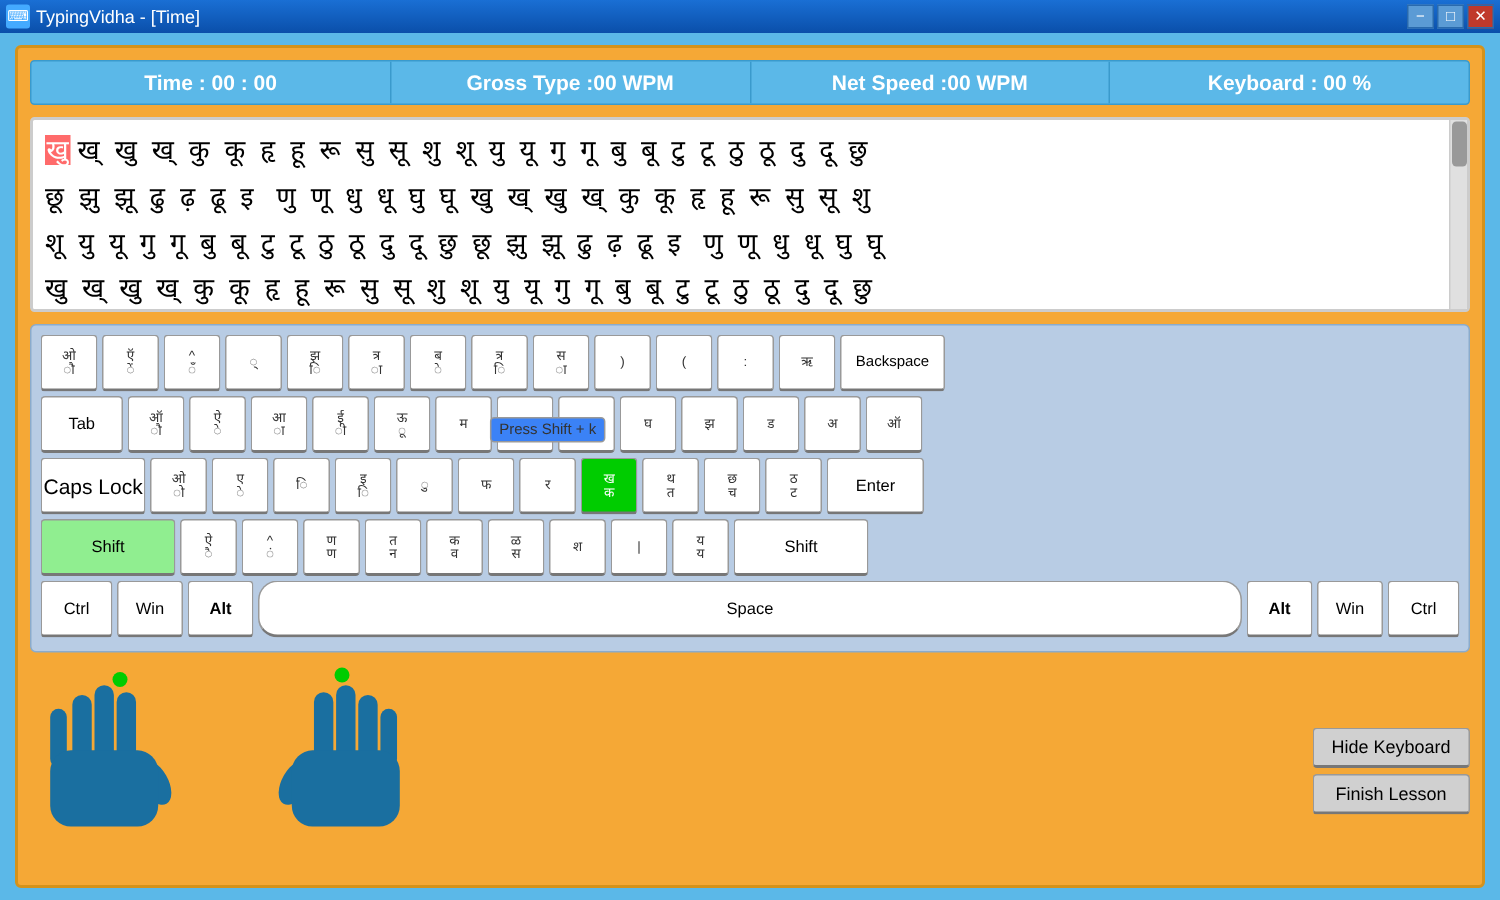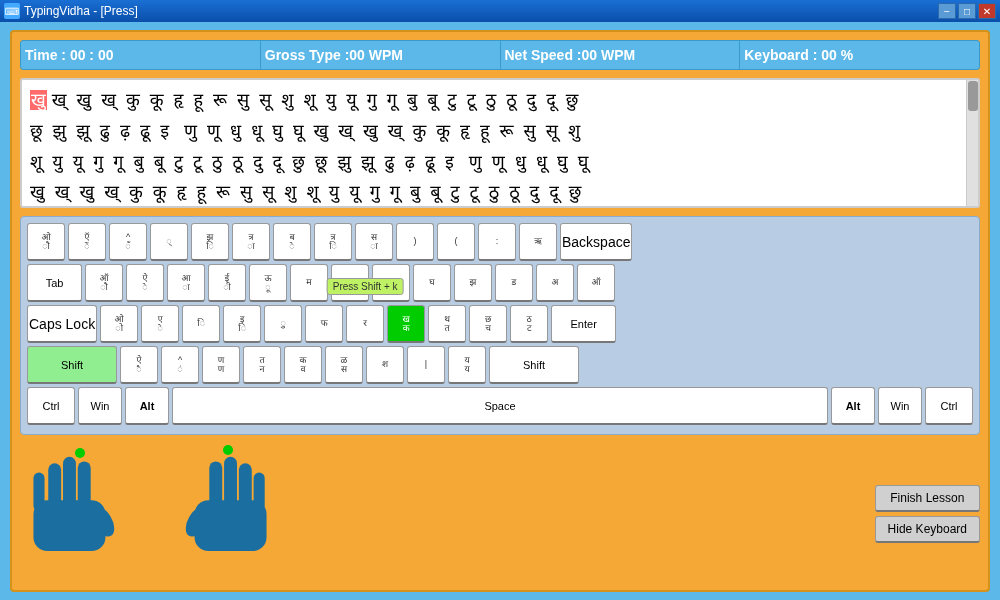--- a/index.html
+++ b/index.html
@@ -56,20 +56,21 @@
     #stats-bar {
       display: flex;
       background: #5bb8e8;
       border: 1px solid #3a9acc;
       border-radius: 3px;
       margin-bottom: 8px;
       overflow: hidden;
     }
     .stat-item {
       flex: 1;
+      text-align: center;
       padding: 6px 4px;
       color: white;
       font-size: 14px;
       font-weight: bold;
       border-right: 1px solid #3a9acc;
     }
     .stat-item:last-child { border-right: none; }
     #text-area {
       background: white;
       border: 2px solid #ccc;
@@ -130,21 +131,21 @@
     .key-space { flex: 1; }
     .key-ctrl { min-width: 48px; }
     .key-win { min-width: 44px; }
     .key-alt { min-width: 44px; font-weight: bold; }
     .key-green { background: #00cc00; color: white; }
     .tooltip {
       position: absolute;
       top: -28px;
       left: 50%;
       transform: translateX(-50%);
-      background: #bef264;
+      background: #3b82f6;
       border: 1px solid #999;
       border-radius: 3px;
       padding: 2px 5px;
       font-size: 10px;
       white-space: nowrap;
       z-index: 10;
       color: #333;
     }
     #hands-area {
       display: flex;
@@ -211,21 +212,21 @@
       background: #999;
       border-radius: 3px;
       margin: 1px;
     }
   </style>
 </head>
 <body>
 
 <div id="titlebar">
   <div id="titlebar-icon">⌨</div>
-  <span>TypingVidha - [Press]</span>
+  <span>TypingVidha - [Time]</span>
   <div id="titlebar-controls">
     <div class="titlebar-btn">−</div>
     <div class="titlebar-btn">□</div>
     <div class="titlebar-btn" style="background:#c0392b;">✕</div>
   </div>
 </div>
 
 <div id="main-content">
   <div id="app-window">
 
@@ -304,21 +305,21 @@
             <span class="key-bottom">(</span>
           </div>
         <div class="key">
             <span class="key-top">:</span>
             <span class="key-bottom"></span>
           </div>
         <div class="key">
             <span class="key-top">ऋ</span>
             <span class="key-bottom"></span>
           </div>
-        <div class="key key-backspace" style="min-width:70px;font-size:14px;">Backspace</div>
+        <div class="key key-backspace" style="min-width:70px;font-size:10px;">Backspace</div>
       </div>
 
       <div class="key-row">
         <div class="key key-tab" style="font-size:11px;">Tab</div>
         <div class="key">
             <span class="key-top">ऑ</span>
             <span class="key-bottom">ौ</span>
           </div>
         <div class="key">
             <span class="key-top">ऐ</span>
@@ -458,21 +459,21 @@
             <span class="key-top">य</span>
             <span class="key-bottom">य</span>
           </div>
         <div class="key" style="min-width:90px;font-size:11px;">Shift</div>
       </div>
 
       <div class="key-row">
         <div class="key key-ctrl" style="font-size:11px;">Ctrl</div>
         <div class="key key-win" style="font-size:11px;">Win</div>
         <div class="key key-alt" style="font-size:11px;">Alt</div>
-        <div class="key key-space" style="font-size:11px;">Space</div>
+        <div class="key key-space" style="font-size:11px;border-radius:13px;">Space</div>
         <div class="key key-alt" style="font-size:11px;">Alt</div>
         <div class="key key-win" style="font-size:11px;">Win</div>
         <div class="key key-ctrl" style="font-size:11px;">Ctrl</div>
       </div>
     </div>
 
     <div id="hands-area">
 
       <div id="hands-center">
 
@@ -513,19 +514,19 @@
 
               <rect x="86" y="32" width="12" height="42" rx="6"></rect>
 
               <rect x="22" y="62" width="78" height="55" rx="15"></rect>
             </g>
           </svg>
         </div>
       </div>
 
       <div id="right-buttons">
+        <button class="action-btn">Hide Keyboard</button>
         <button class="action-btn">Finish Lesson</button>
-        <button class="action-btn">Hide Keyboard</button>
       </div>
     </div>
 
   </div>
 </div>
 
 </body></html>

